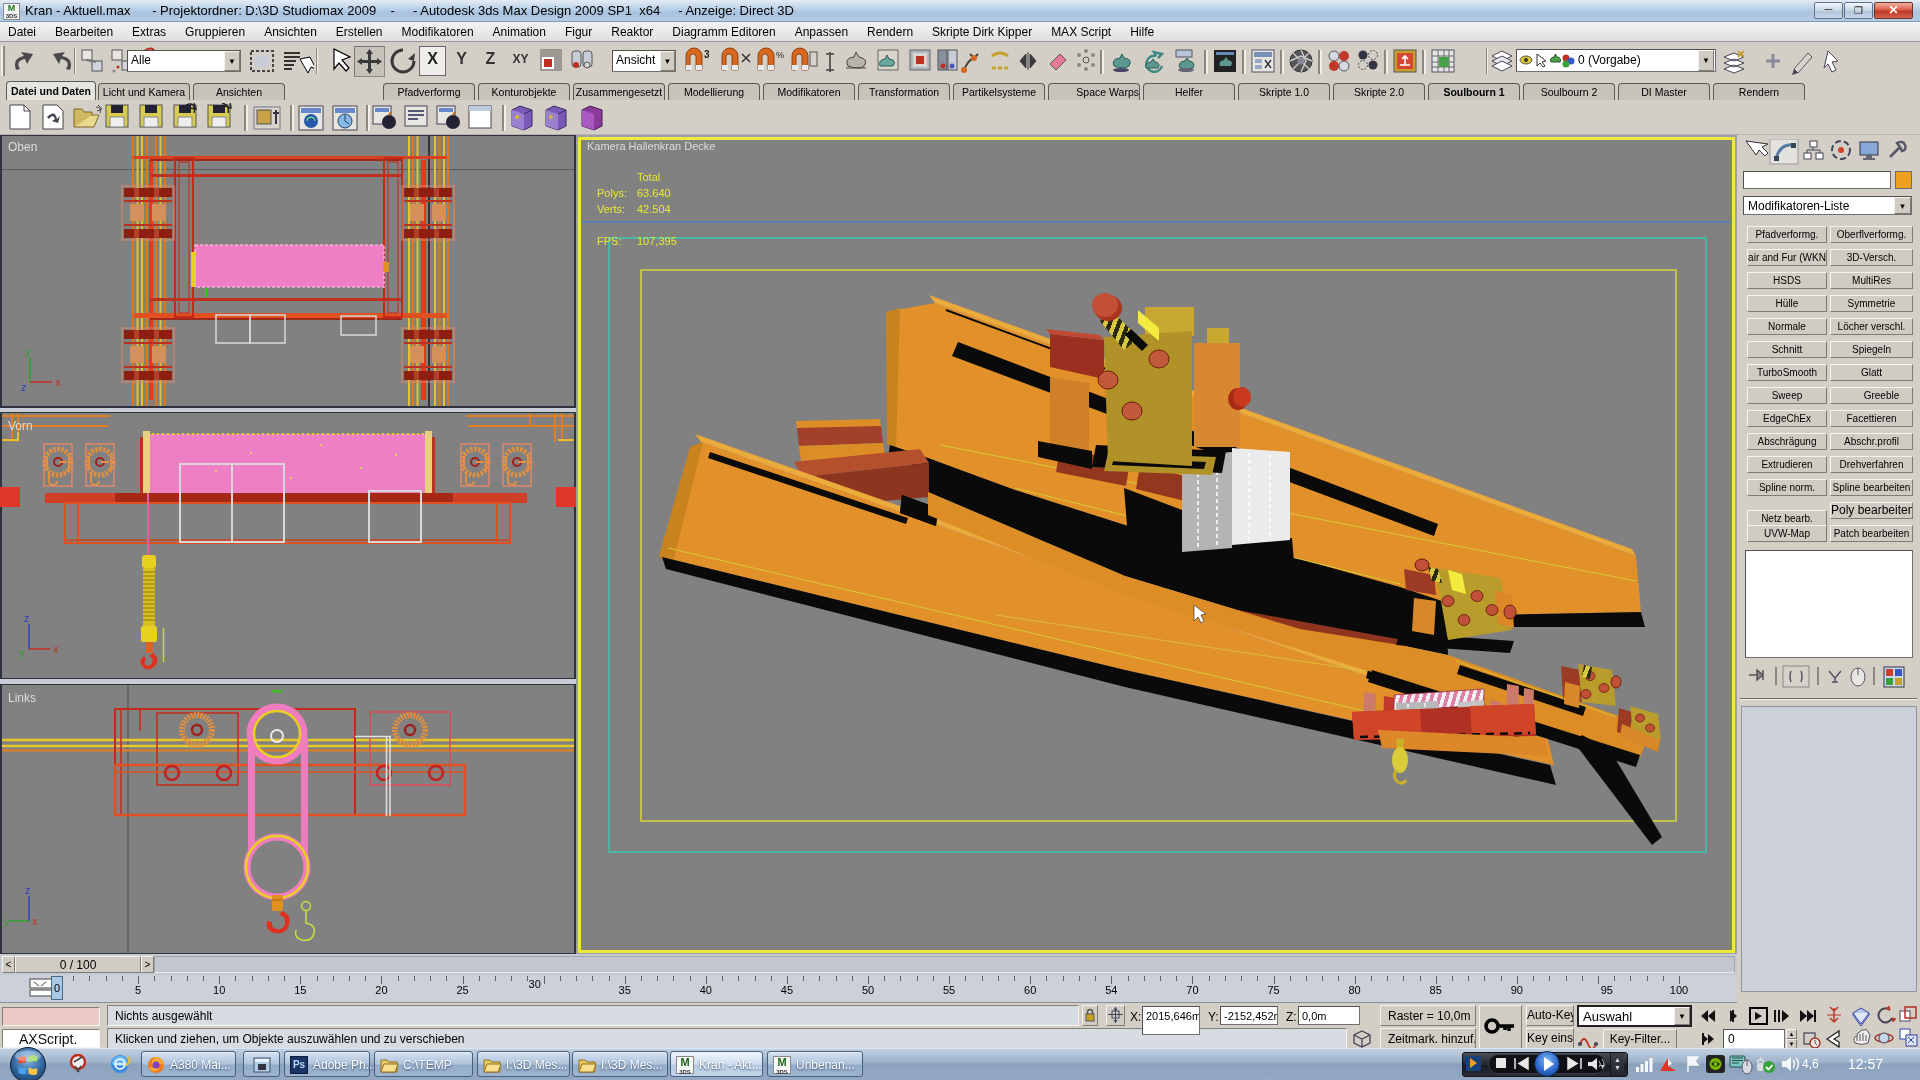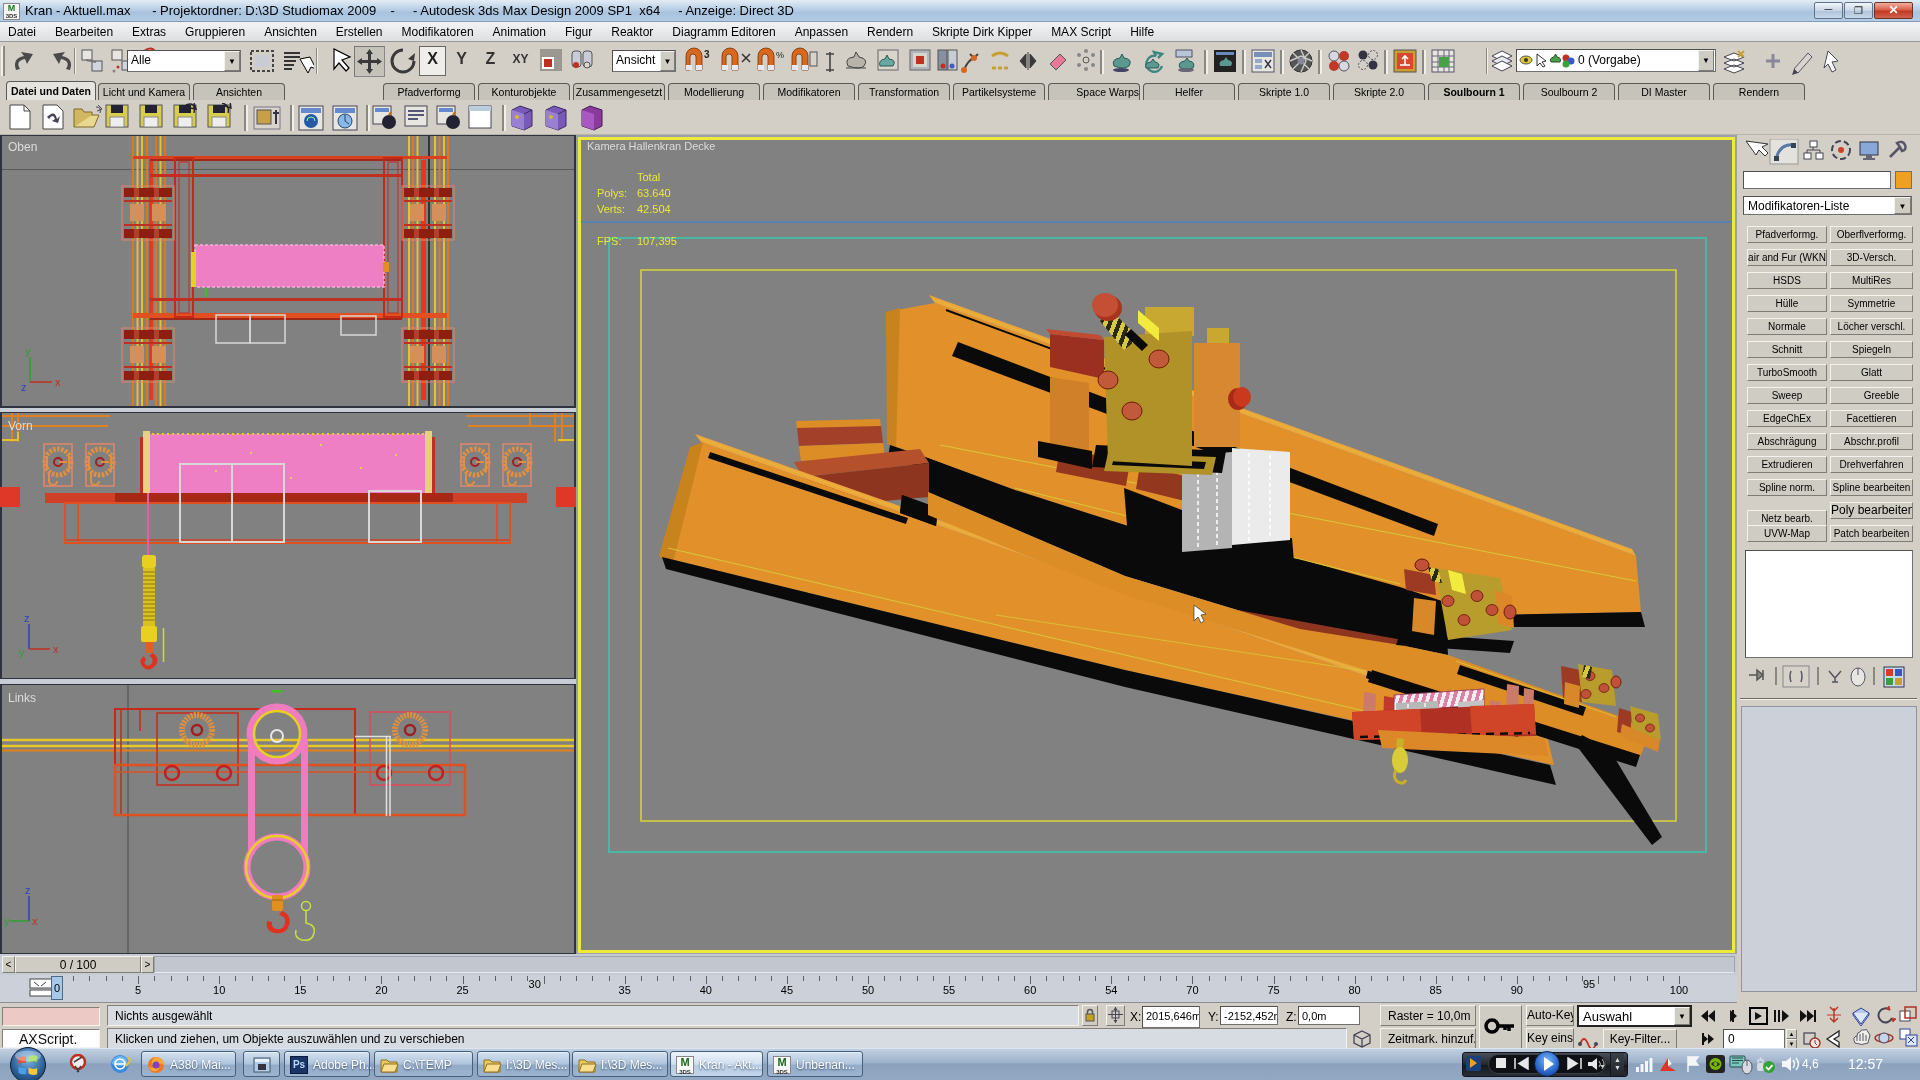--- a/index.html
+++ b/index.html
@@ -968,21 +968,21 @@
   <div class="abs" style="left:771.9px;top:9px;width:30px;text-align:center;font-size:11px;color:#000;">45</div>
   <div class="abs" style="left:853.0px;top:9px;width:30px;text-align:center;font-size:11px;color:#000;">50</div>
   <div class="abs" style="left:934.1px;top:9px;width:30px;text-align:center;font-size:11px;color:#000;">55</div>
   <div class="abs" style="left:1015.2px;top:9px;width:30px;text-align:center;font-size:11px;color:#000;">60</div>
   <div class="abs" style="left:1096.3px;top:9px;width:30px;text-align:center;font-size:11px;color:#000;">54</div>
   <div class="abs" style="left:1177.4px;top:9px;width:30px;text-align:center;font-size:11px;color:#000;">70</div>
   <div class="abs" style="left:1258.5px;top:9px;width:30px;text-align:center;font-size:11px;color:#000;">75</div>
   <div class="abs" style="left:1339.6px;top:9px;width:30px;text-align:center;font-size:11px;color:#000;">80</div>
   <div class="abs" style="left:1420.7px;top:9px;width:30px;text-align:center;font-size:11px;color:#000;">85</div>
   <div class="abs" style="left:1501.8px;top:9px;width:30px;text-align:center;font-size:11px;color:#000;">90</div>
-  <div class="abs" style="left:1582.9px;top:3px;width:30px;text-align:left;font-size:11px;color:#000;">95</div>
+  <div class="abs" style="left:1582.9px;top:9px;width:30px;text-align:right;font-size:11px;color:#000;">95</div>
   <div class="abs" style="left:1664.0px;top:9px;width:30px;text-align:center;font-size:11px;color:#000;">100</div>
   <div class="r" style="left:51px;top:1px;width:12px;height:24px;background:#a8c8e8;border:1px solid #506880;font-size:11px;text-align:center;line-height:22px;">0</div>
 </div>
 
 <div class="r" id="statusbar" style="left:0;top:1003px;width:1920px;height:45px;background:#d3cfc7;">
   <div class="sunk" style="left:2px;top:4px;width:98px;height:19px;background:#ecc9c5;"></div>
   <div class="sunk" style="left:2px;top:26px;width:98px;height:19px;background:#fff;font-size:14px;color:#111;padding-left:16px;line-height:18px;">AXScript.</div>
   <div class="sunk" style="left:107px;top:2px;width:972px;height:21px;background:#d7dbe2;font-size:12px;padding:3px 0 0 7px;">Nichts ausgewählt</div>
   <div class="sunk" style="left:107px;top:25px;width:1240px;height:21px;background:#d7dbe2;font-size:12px;padding:3px 0 0 7px;">Klicken und ziehen, um Objekte auszuwählen und zu verschieben</div>
   <div class="btn" style="left:1082px;top:2px;width:16px;height:21px;">
@@ -992,21 +992,21 @@
       </svg>
     </div>
   <div class="btn" style="left:1106px;top:2px;width:19px;height:21px;">
       <svg width="17" height="19" viewBox="0 0 17 19">
         <rect x="5" y="5" width="7" height="7" fill="none" stroke="#445"></rect>
         <path d="M8.5 1 v16 M1 8.5 h15" stroke="#445"></path>
         <path d="M8.5 1 l-2 3 h4 z M8.5 17 l-2 -3 h4 z" fill="#445"></path>
       </svg>
     </div>
   <div class="abs" style="left:1130px;top:7px;font-size:12px;">X:</div>
-  <div class="fld" style="left:1142px;top:3px;width:58px;height:22px;font-size:11px;padding:3px 0 0 3px;overflow:hidden;">2015,646m</div>
+  <div class="fld" style="left:1142px;top:3px;width:58px;height:29px;font-size:11px;padding:3px 0 0 3px;overflow:hidden;">2015,646m</div>
   <div class="abs" style="left:1208px;top:7px;font-size:12px;">Y:</div>
   <div class="fld" style="left:1220px;top:3px;width:58px;height:19px;font-size:11px;padding:3px 0 0 3px;overflow:hidden;">-2152,452n</div>
   <div class="abs" style="left:1286px;top:7px;font-size:12px;">Z:</div>
   <div class="fld" style="left:1298px;top:3px;width:62px;height:19px;font-size:11px;padding:3px 0 0 3px;">0,0m</div>
   <div class="btn" style="left:1380px;top:2px;width:96px;height:21px;font-size:12px;line-height:20px;text-align:left;padding-left:7px;">Raster = 10,0m</div>
   <svg class="abs" style="left:1351px;top:26px;" width="22" height="20" viewBox="0 0 22 20">
       <path d="M11 2 l8 4 v8 l-8 4 -8 -4 V6 Z M3 6 l8 4 8 -4 M11 10 v8" fill="none" stroke="#445" stroke-width="1.3"></path>
     </svg>
   <div class="btn" style="left:1380px;top:25px;width:96px;height:21px;font-size:12px;line-height:20px;text-align:left;padding-left:7px;">Zeitmark. hinzuf.</div>
   <div class="btn" style="left:1479px;top:2px;width:43px;height:44px;">

